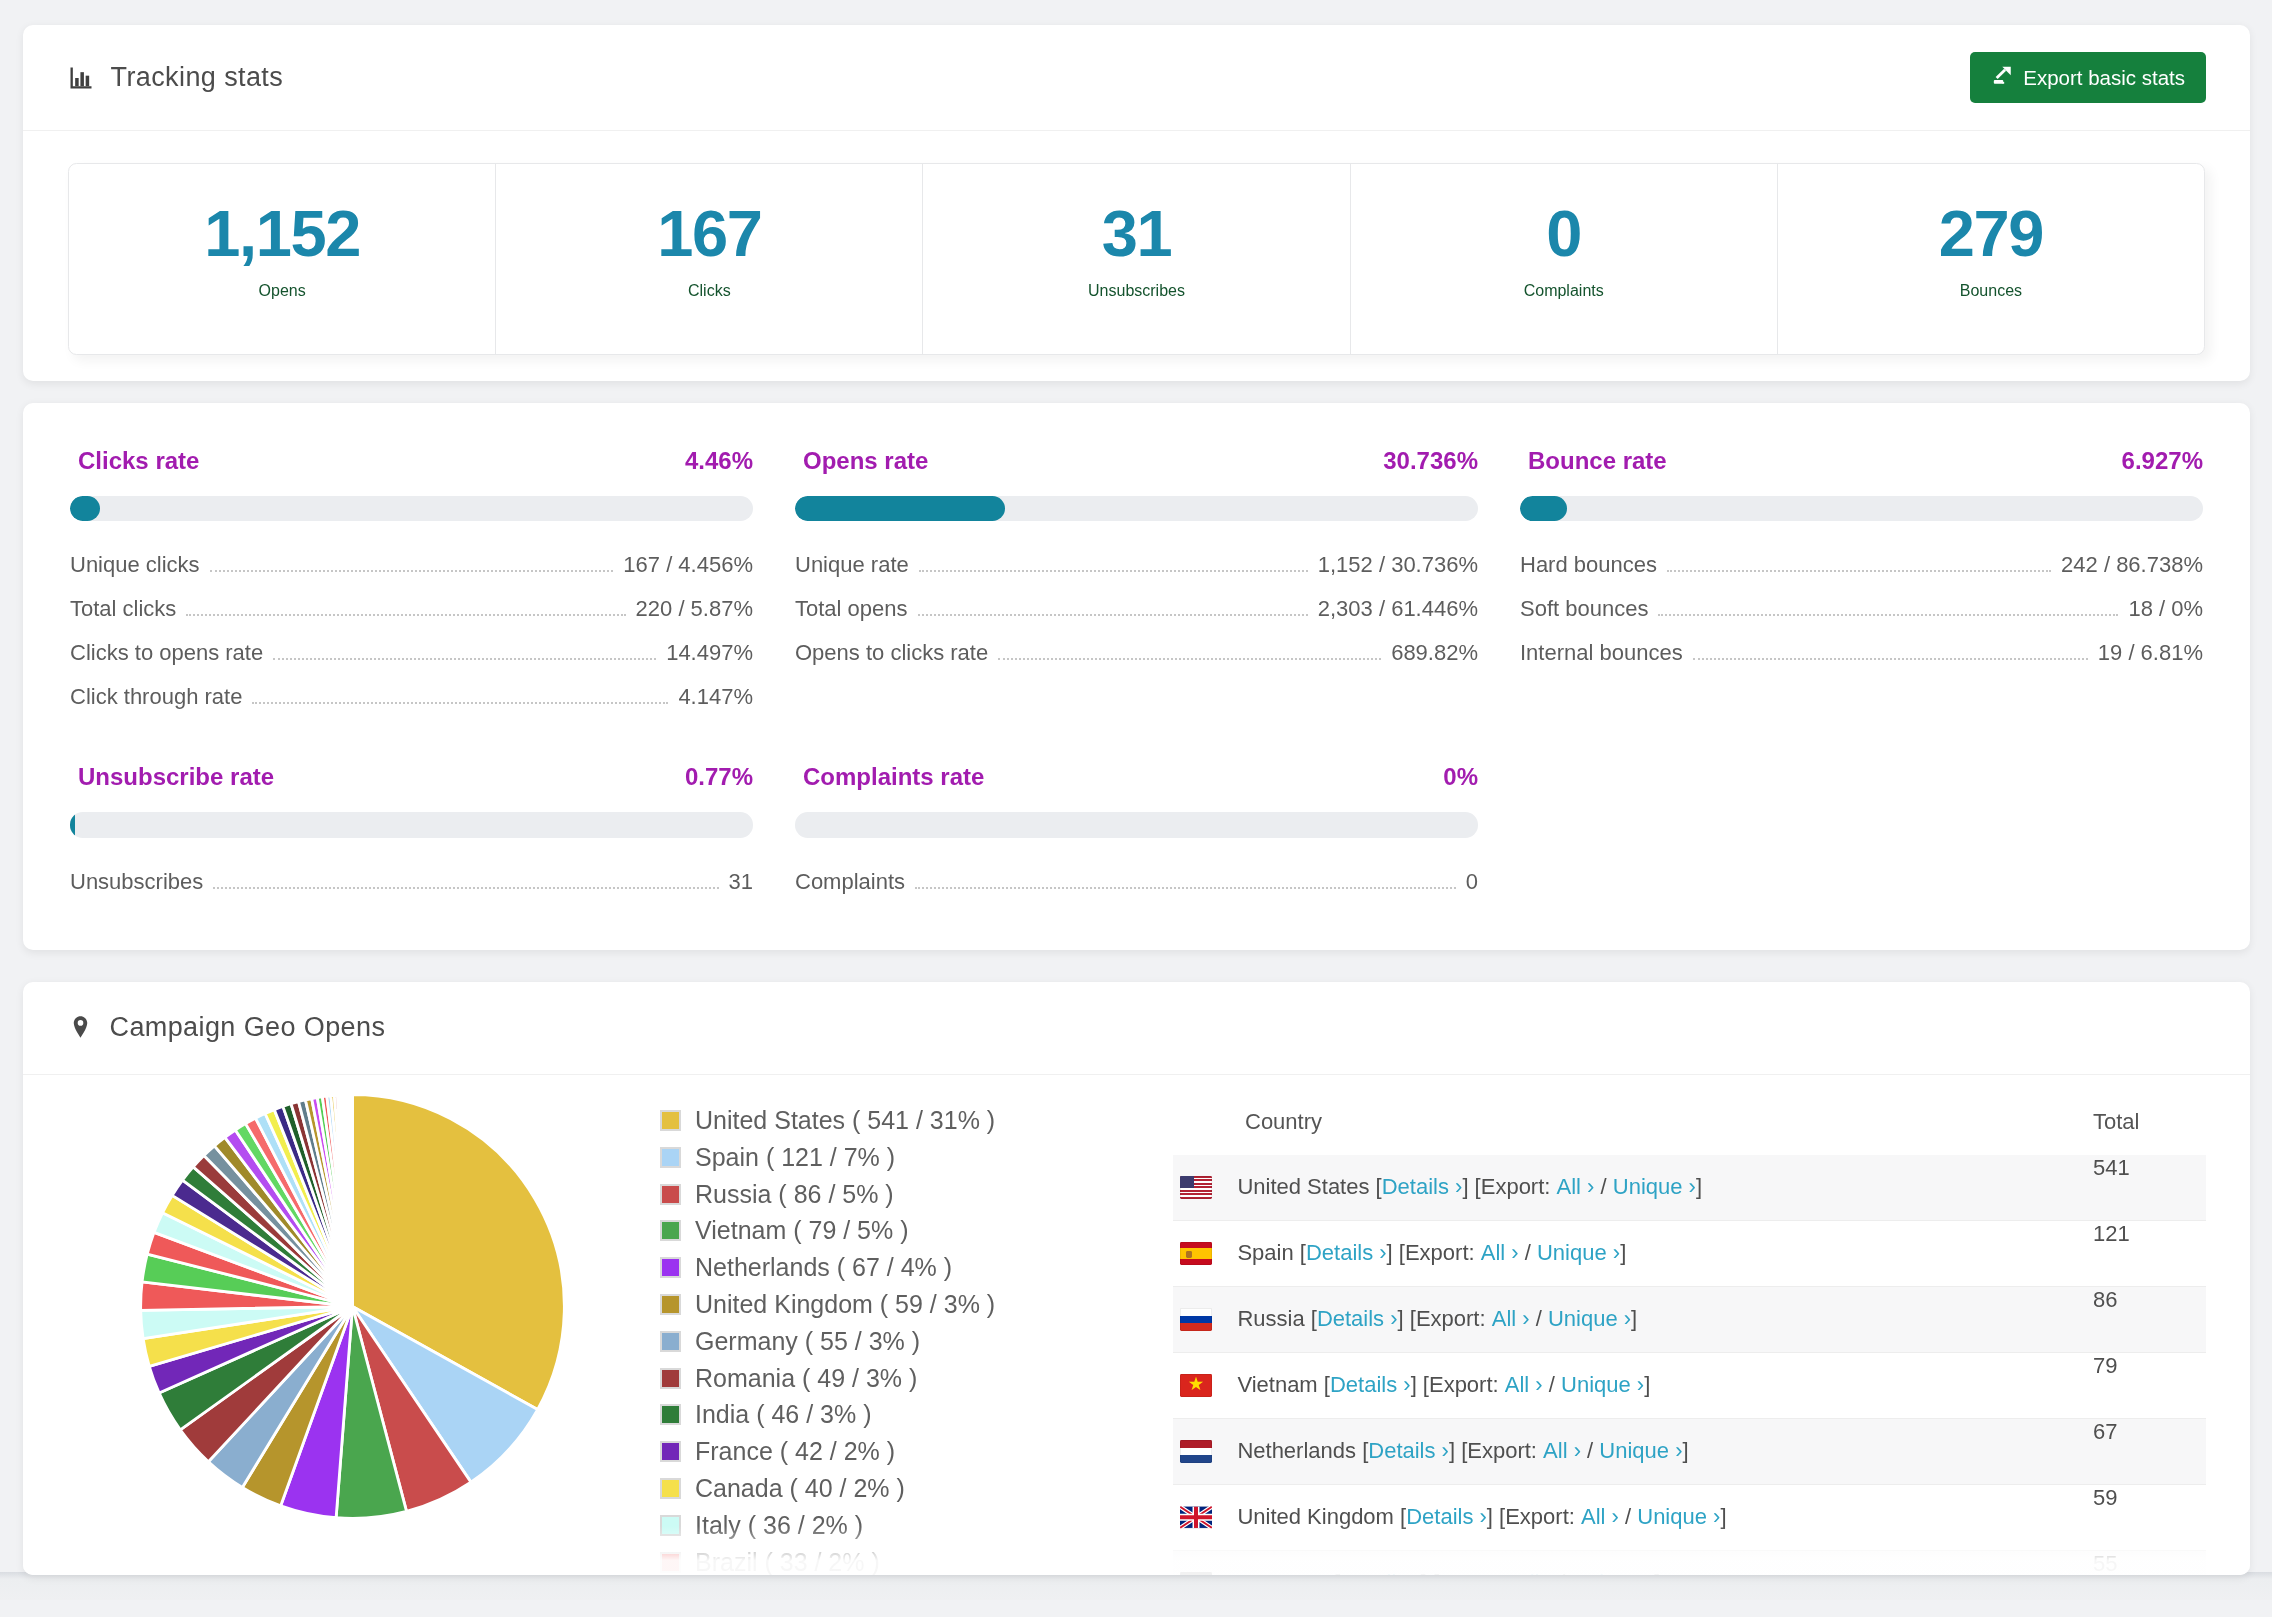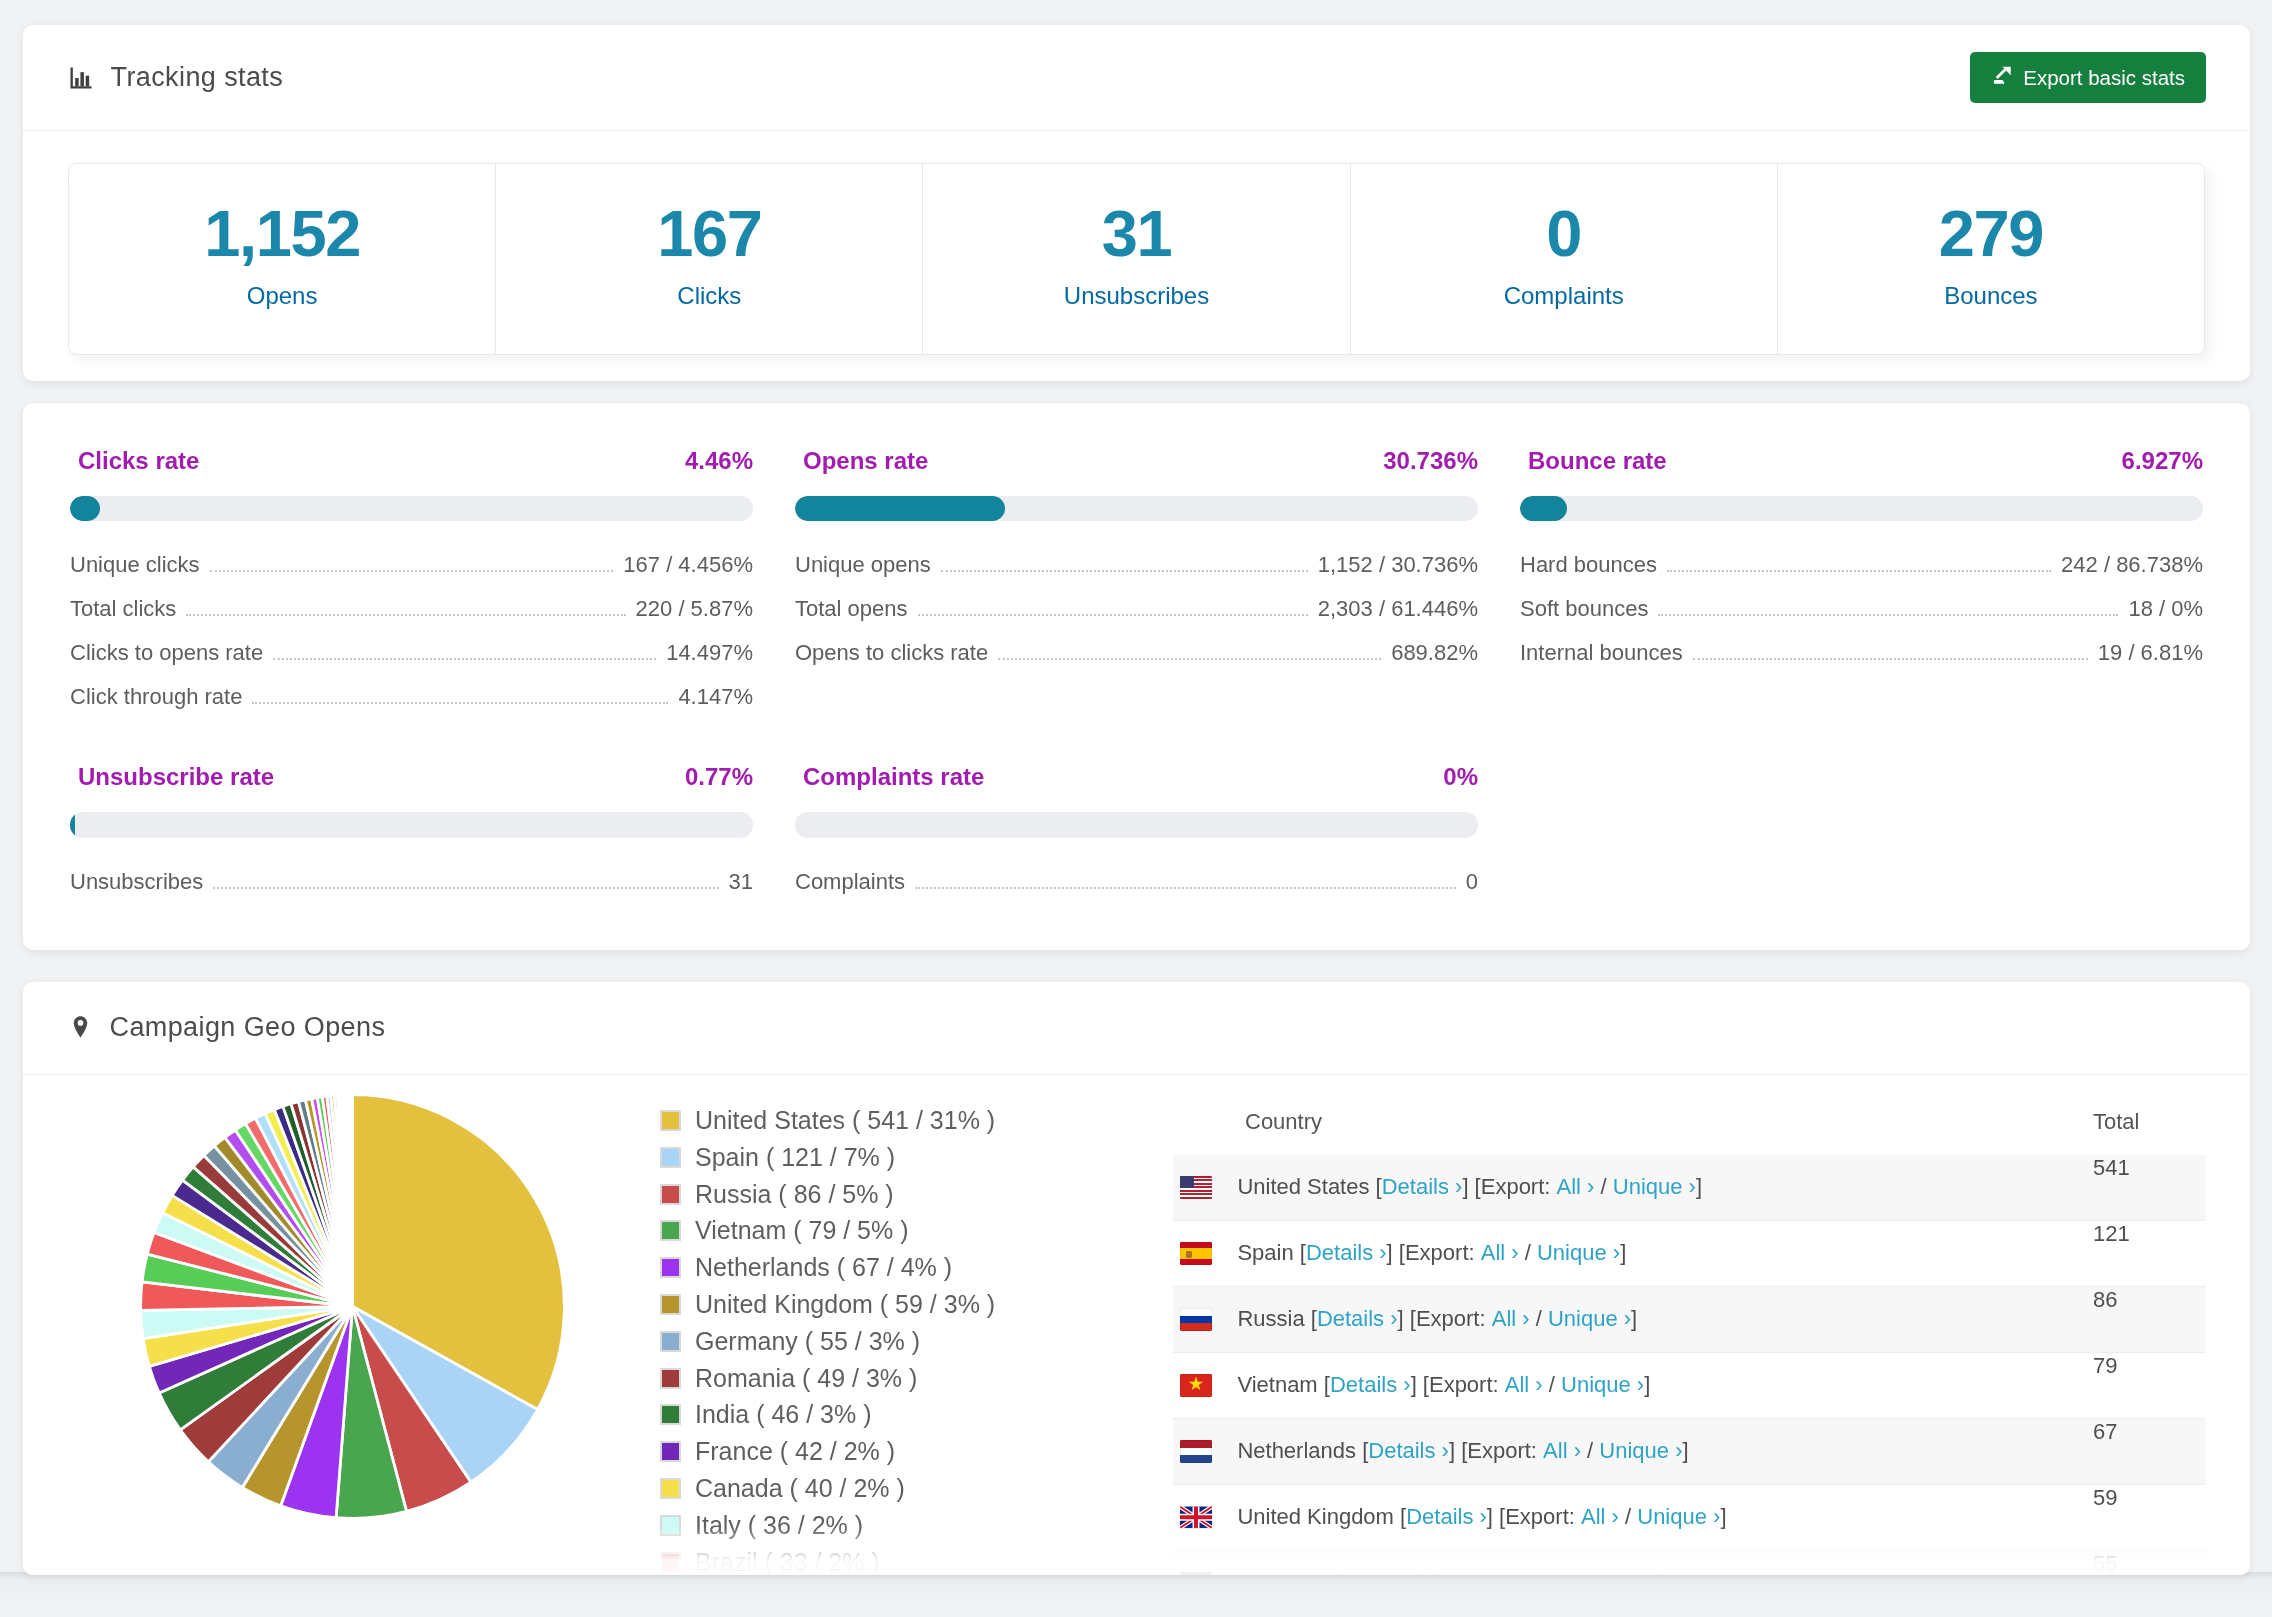--- a/index.html
+++ b/index.html
@@ -35,21 +35,21 @@
     margin: 32px 45px 0;
     border: 0.7px solid #e7e8ea;
     border-radius: 8.5px;
     box-shadow: 5.6px 5.6px 11.3px rgba(0,0,0,.05);
     height: 192px;
     background: #fff;
   }
   .stat { flex: 1; text-align: center; padding-top: 32px; }
   .stat + .stat { border-left: 0.7px solid #e7e8ea; }
   .stat-value { font-size: 65px; font-weight: bold; color: #1b87ab; letter-spacing: -1.4px; }
-  .stat-label { font-size: 24px; color: #0369a1; margin-top: 11.3px; }
+  .stat-label { font-size: 16px; color: #14532d; margin-top: 11.3px; }
 
   
   .card-rates { margin-top: 22px; padding: 44px 47px 56px; }
   .rates-grid {
     display: grid;
     grid-template-columns: 1fr 1fr 1fr;
     column-gap: 42px; row-gap: 54px;
   }
   .rate-head { display: flex; justify-content: space-between; align-items: baseline; }
   .rate-title, .rate-value { font-size: 24px; font-weight: bold; color: #a21caf; margin-left: 8px; }
@@ -193,21 +193,21 @@
 
     <div class="rate-panel">
       <div class="rate-head">
         <span class="rate-title">Opens rate</span>
         <span class="rate-value">30.736%</span>
       </div>
       <div class="bar">
           <div class="bar-fill" style="width: 30.736%; background: rgb(18, 132, 156);"></div>
         </div>
       <div class="rrow">
-          <span class="rlabel">Unique opens</span>
+          <span class="rlabel">Unique rate</span>
           <span class="leader"></span>
           <span class="rvalue">1,152 / 30.736%</span>
         </div>
       <div class="rrow">
           <span class="rlabel">Total opens</span>
           <span class="leader"></span>
           <span class="rvalue">2,303 / 61.446%</span>
         </div>
       <div class="rrow">
           <span class="rlabel">Opens to clicks rate</span>

